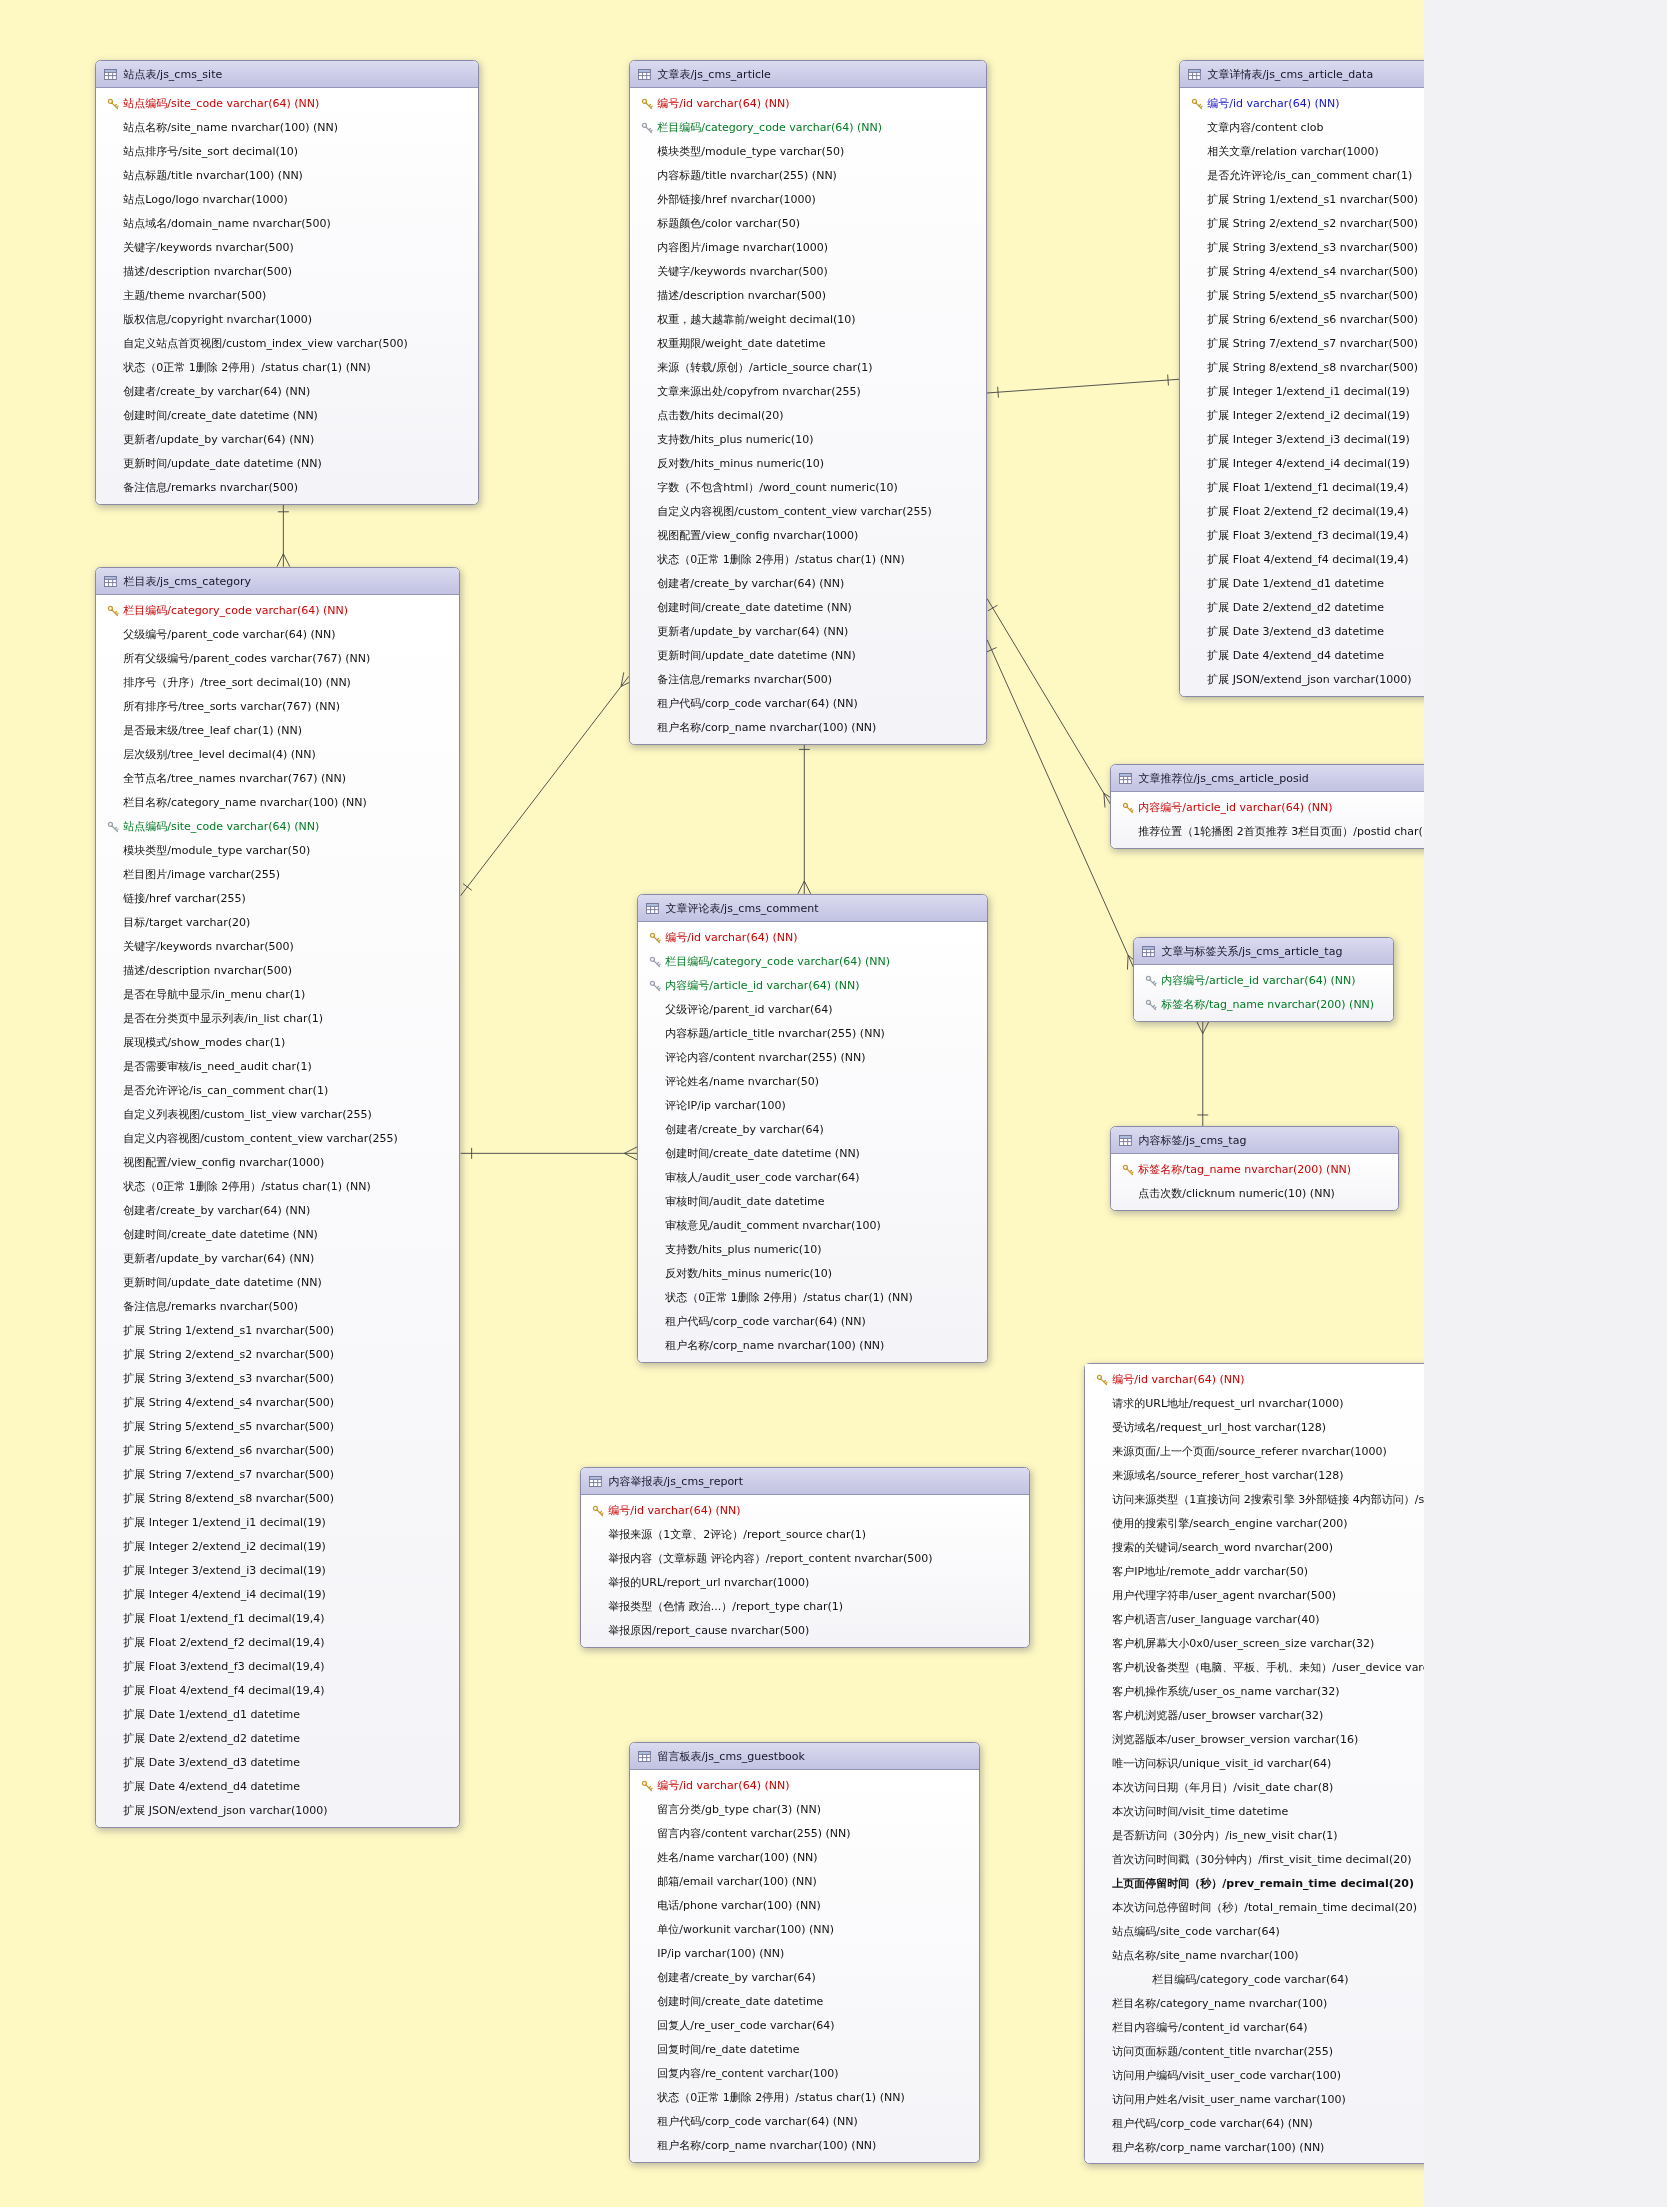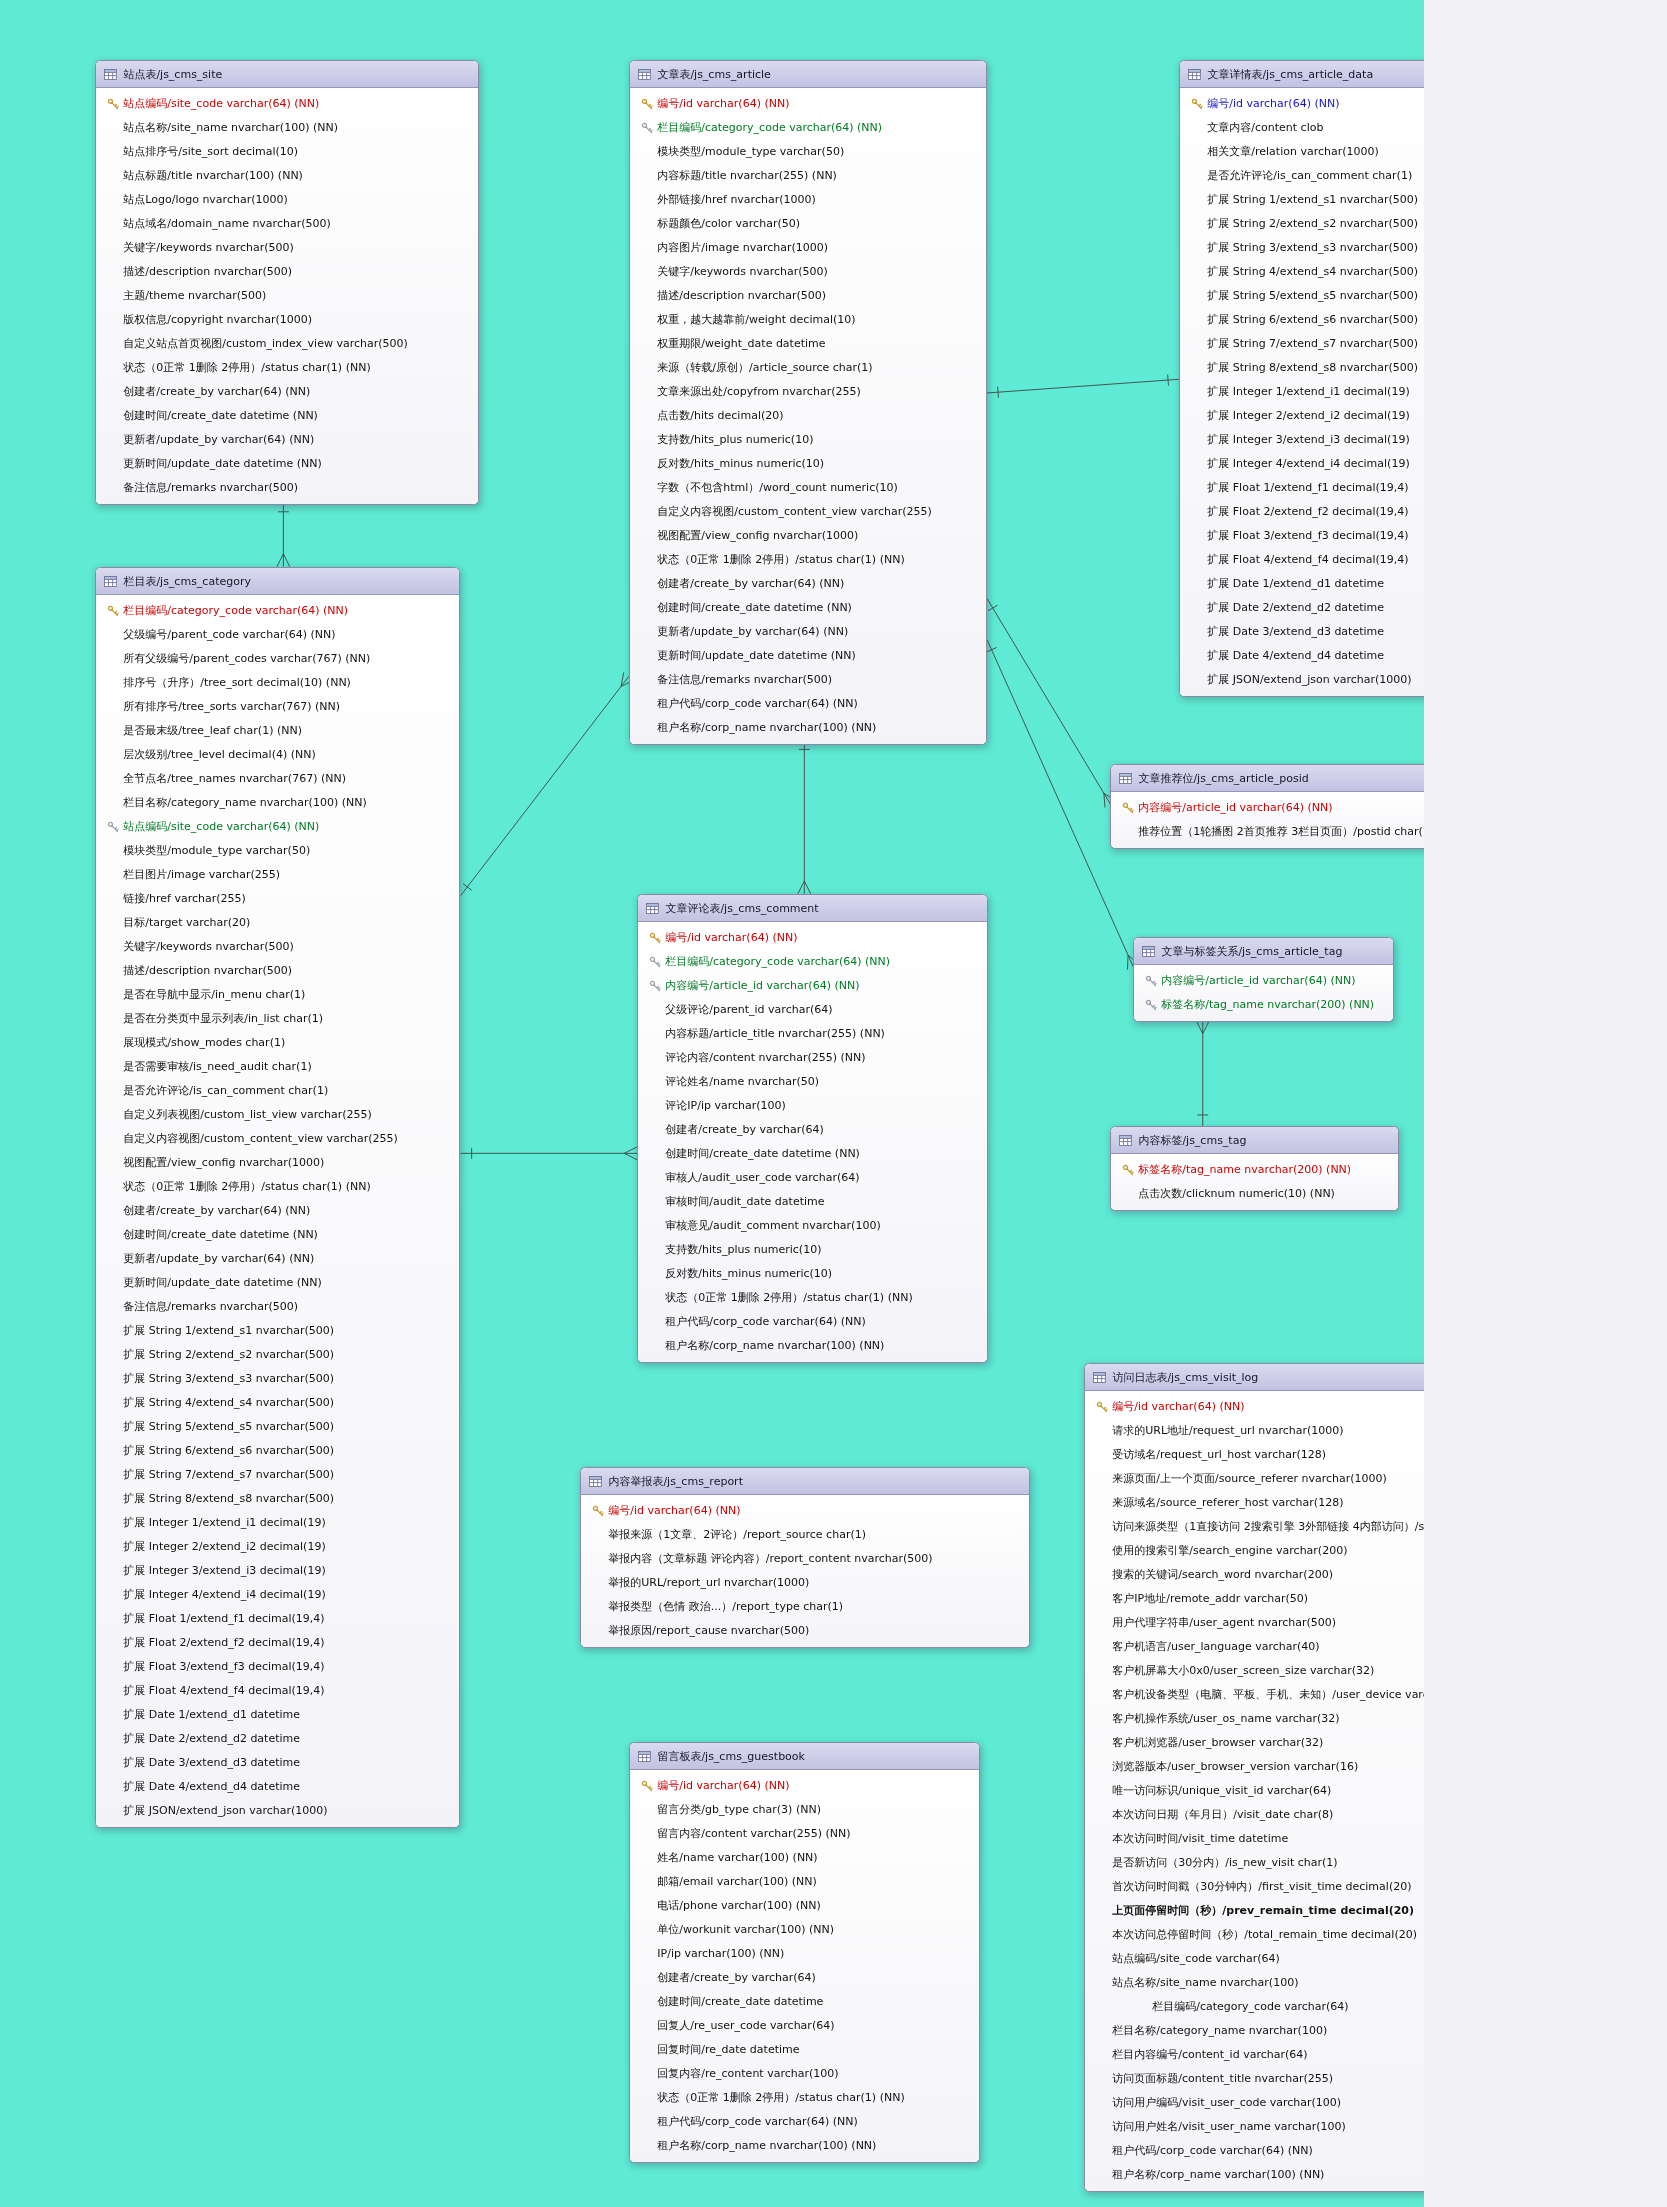--- a/index.html
+++ b/index.html
@@ -25,21 +25,21 @@
   .t-icon { display: inline-flex; }
   .t-title { white-space: nowrap; overflow: hidden; }
   .t-body { padding: 3.7px 0 3.7px; background: linear-gradient(#ffffff, #f4f4f8); border-radius: 0 0 4.6px 4.6px; }
   .f-row { display: flex; align-items: center; height: 24px; line-height: 24px; white-space: nowrap; }
   .f-ic { width: 20px; min-width: 20px; margin-left: 7.3px; display: inline-flex; justify-content: center; align-items: center; }
   .f-tx { overflow: hidden; padding-right: 7.3px; }
 </style>
 </head>
 <body>
 
-<div id="canvas" style="width: 1424px; height: 2208px; background: #5eead4;">
+<div id="canvas" style="width: 1424px; height: 2208px; background: #fef9c3;">
   <svg id="rel-layer" xmlns="http://www.w3.org/2000/svg" width="1668" height="2208" viewBox="0 0 1825 2416">
       <g>
         <line x1="310" y1="548" x2="310" y2="620" stroke="#444444" stroke-width="1"></line>
         <line x1="316" y1="560" x2="304" y2="560" stroke="#444444" stroke-width="1"></line>
         <line x1="310" y1="606" x2="303" y2="620" stroke="#444444" stroke-width="1"></line>
         <line x1="310" y1="606" x2="317" y2="620" stroke="#444444" stroke-width="1"></line>
       </g>
       <g>
         <line x1="504" y1="980" x2="688" y2="740" stroke="#444444" stroke-width="1"></line>
         <line x1="506.5395403561342" y1="966.8261344025542" x2="516.0628166916372" y2="974.1273129264399" stroke="#444444" stroke-width="1"></line>
@@ -975,32 +975,20 @@
           <span class="f-ic"></span>
           <span class="f-tx" style="color: rgb(17, 17, 17);">租户代码/corp_code varchar(64) (NN)</span>
         </div>
         <div class="f-row">
           <span class="f-ic"></span>
           <span class="f-tx" style="color: rgb(17, 17, 17);">租户名称/corp_name nvarchar(100) (NN)</span>
         </div>
       </div>
     </div>
     <div class="table" style="left: 1084px; top: 1363px; width: 574px;">
-      <div class="t-head">
-        <span class="t-icon">
-          <svg width="12.8" height="11" viewBox="0 0 14 12">
-            <rect x="0.5" y="0.5" width="13" height="11" fill="#ffffff" stroke="#76769a"></rect>
-            <rect x="0.5" y="0.5" width="13" height="3.2" fill="#aebedd" stroke="#76769a"></rect>
-            <line x1="0.5" y1="7.2" x2="13.5" y2="7.2" stroke="#76769a"></line>
-            <line x1="5" y1="3.7" x2="5" y2="11.5" stroke="#76769a"></line>
-            <line x1="9.5" y1="3.7" x2="9.5" y2="11.5" stroke="#76769a"></line>
-          </svg>
-        </span>
-        <span class="t-title">访问日志表/js_cms_visit_log</span>
-      </div>
       <div class="t-body">
         <div class="f-row">
           <span class="f-ic">
             <svg width="12" height="12" viewBox="0 0 14 14">
               <circle cx="4" cy="4" r="2.3" fill="none" stroke="#c49a2a" stroke-width="1.5"></circle>
               <path d="M5.7 5.7 L12.2 12.2 M9.3 9.3 L11 7.6 M11.2 11.2 L12.9 9.5" stroke="#c49a2a" stroke-width="1.5" fill="none" stroke-linecap="round"></path>
             </svg>
           </span>
           <span class="f-tx" style="color: rgb(204, 0, 0);">编号/id varchar(64) (NN)</span>
         </div>

